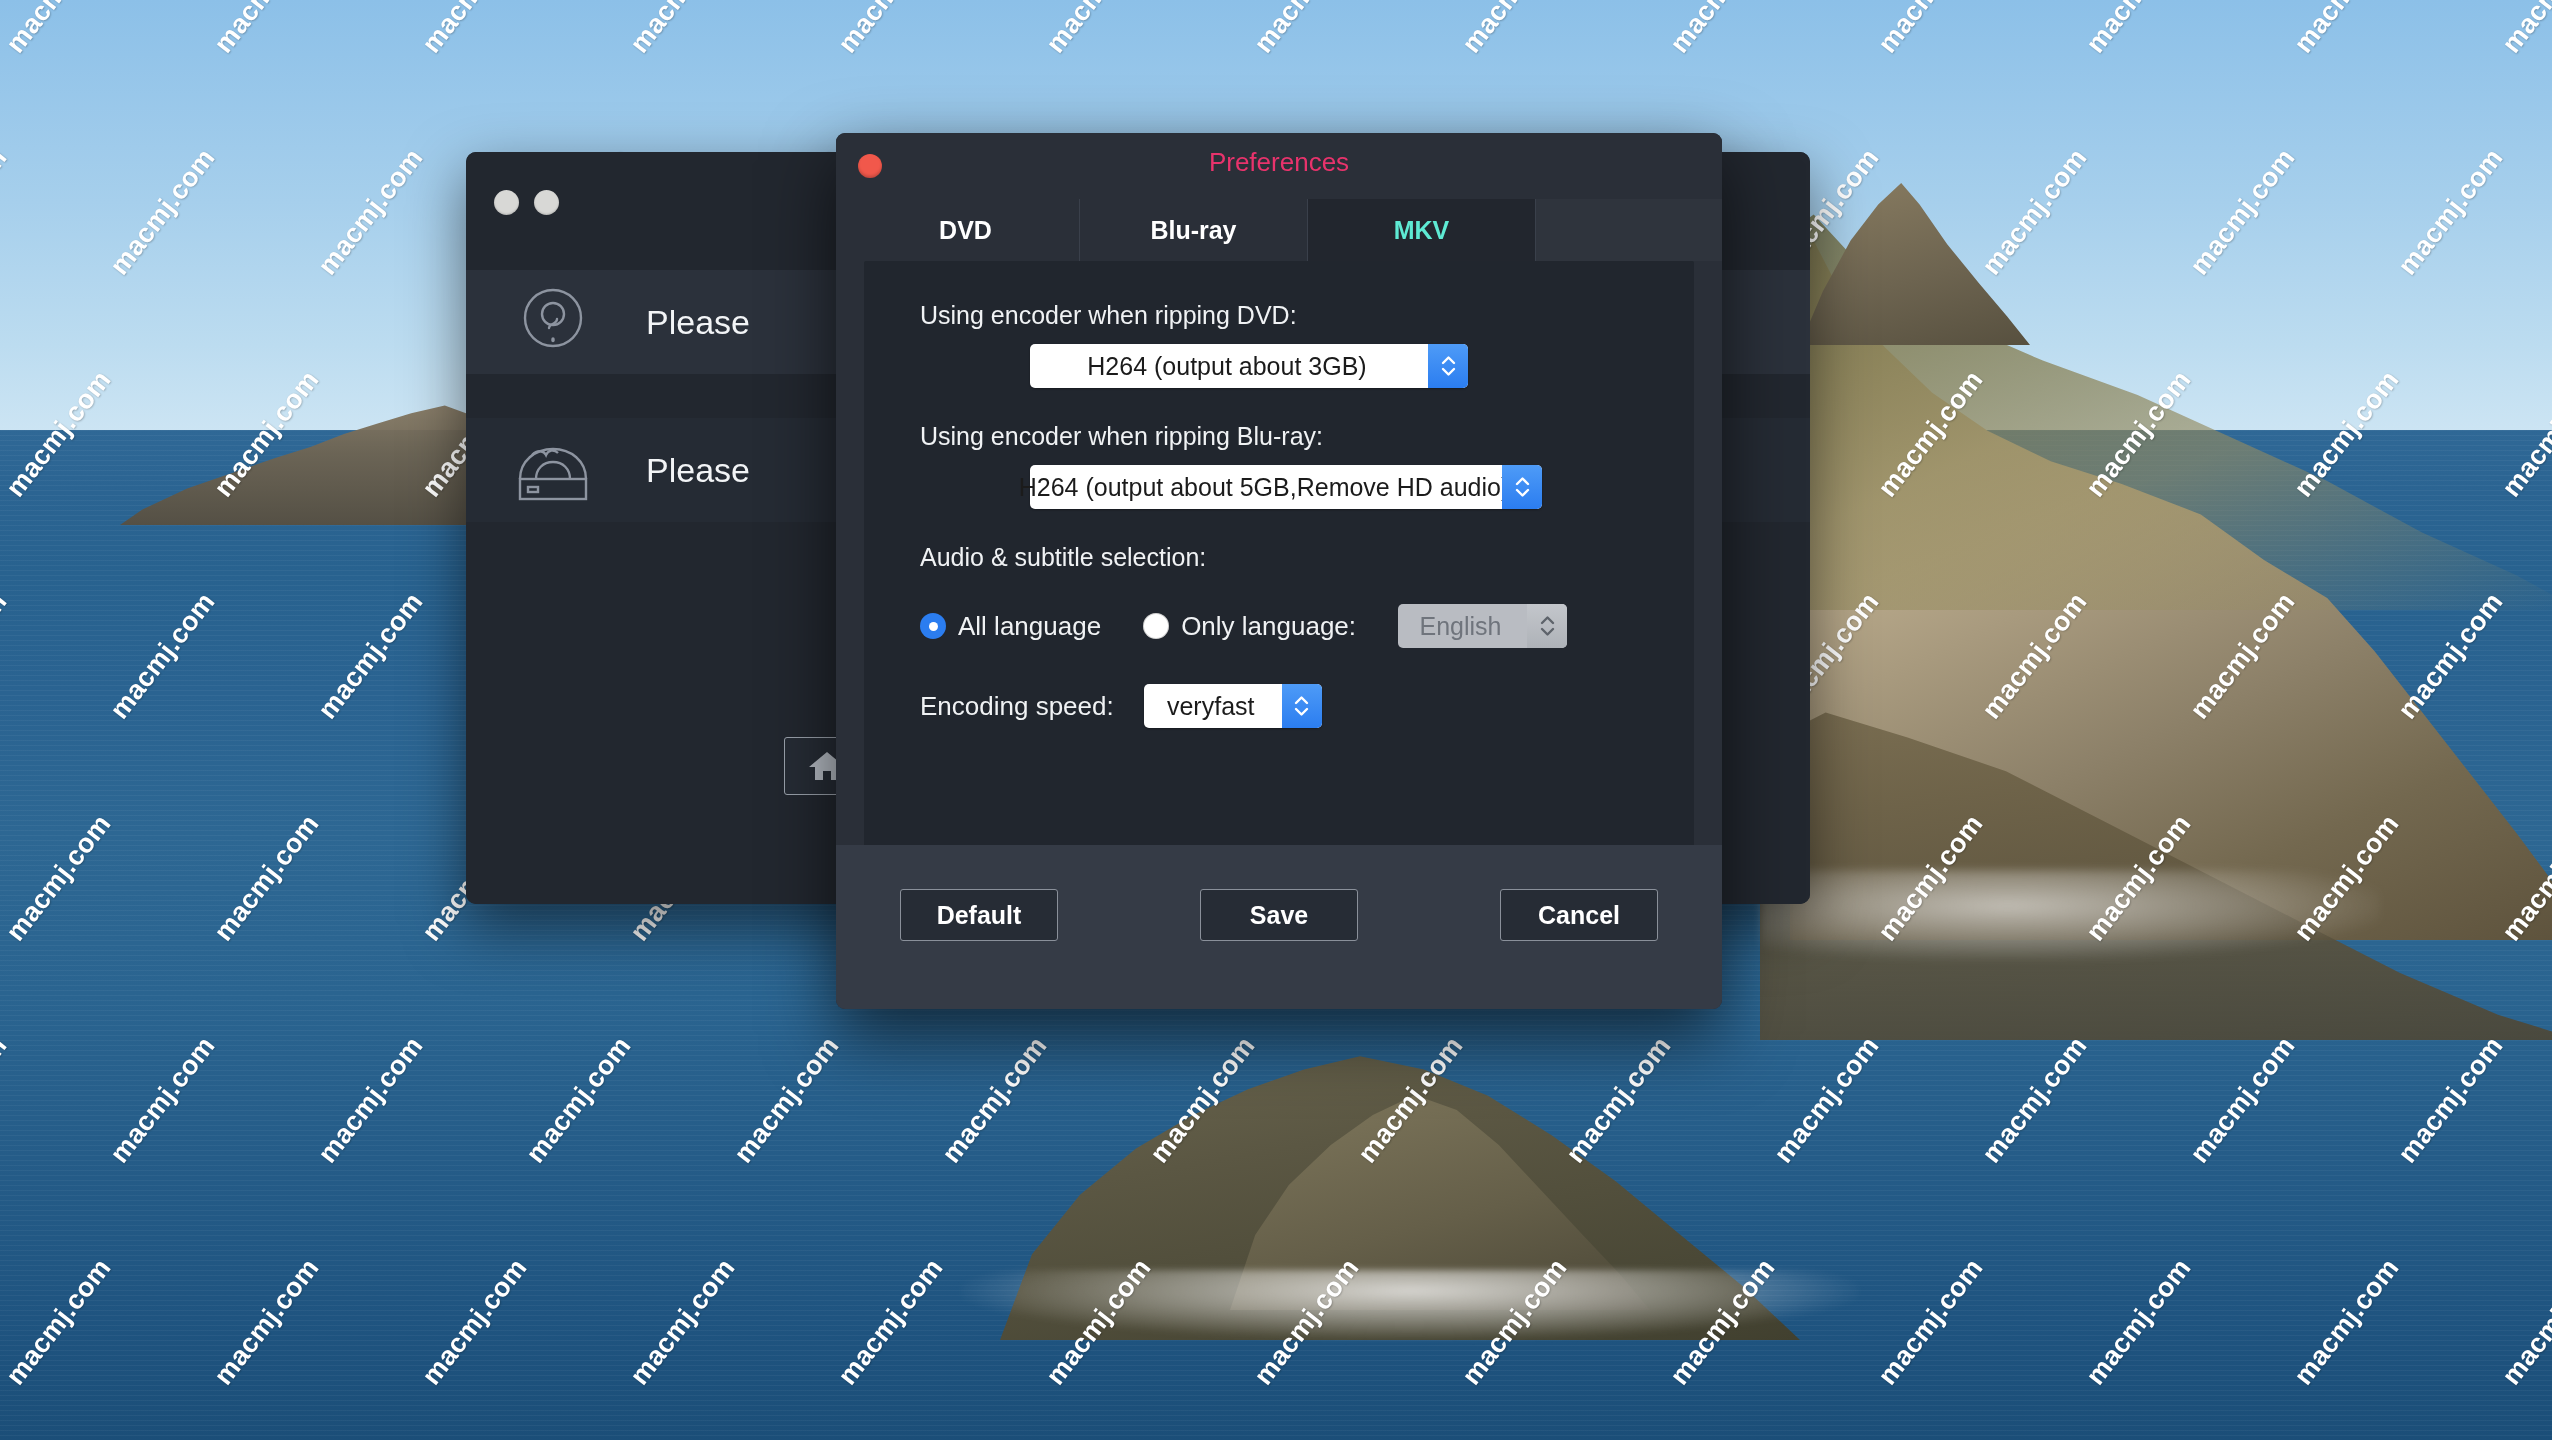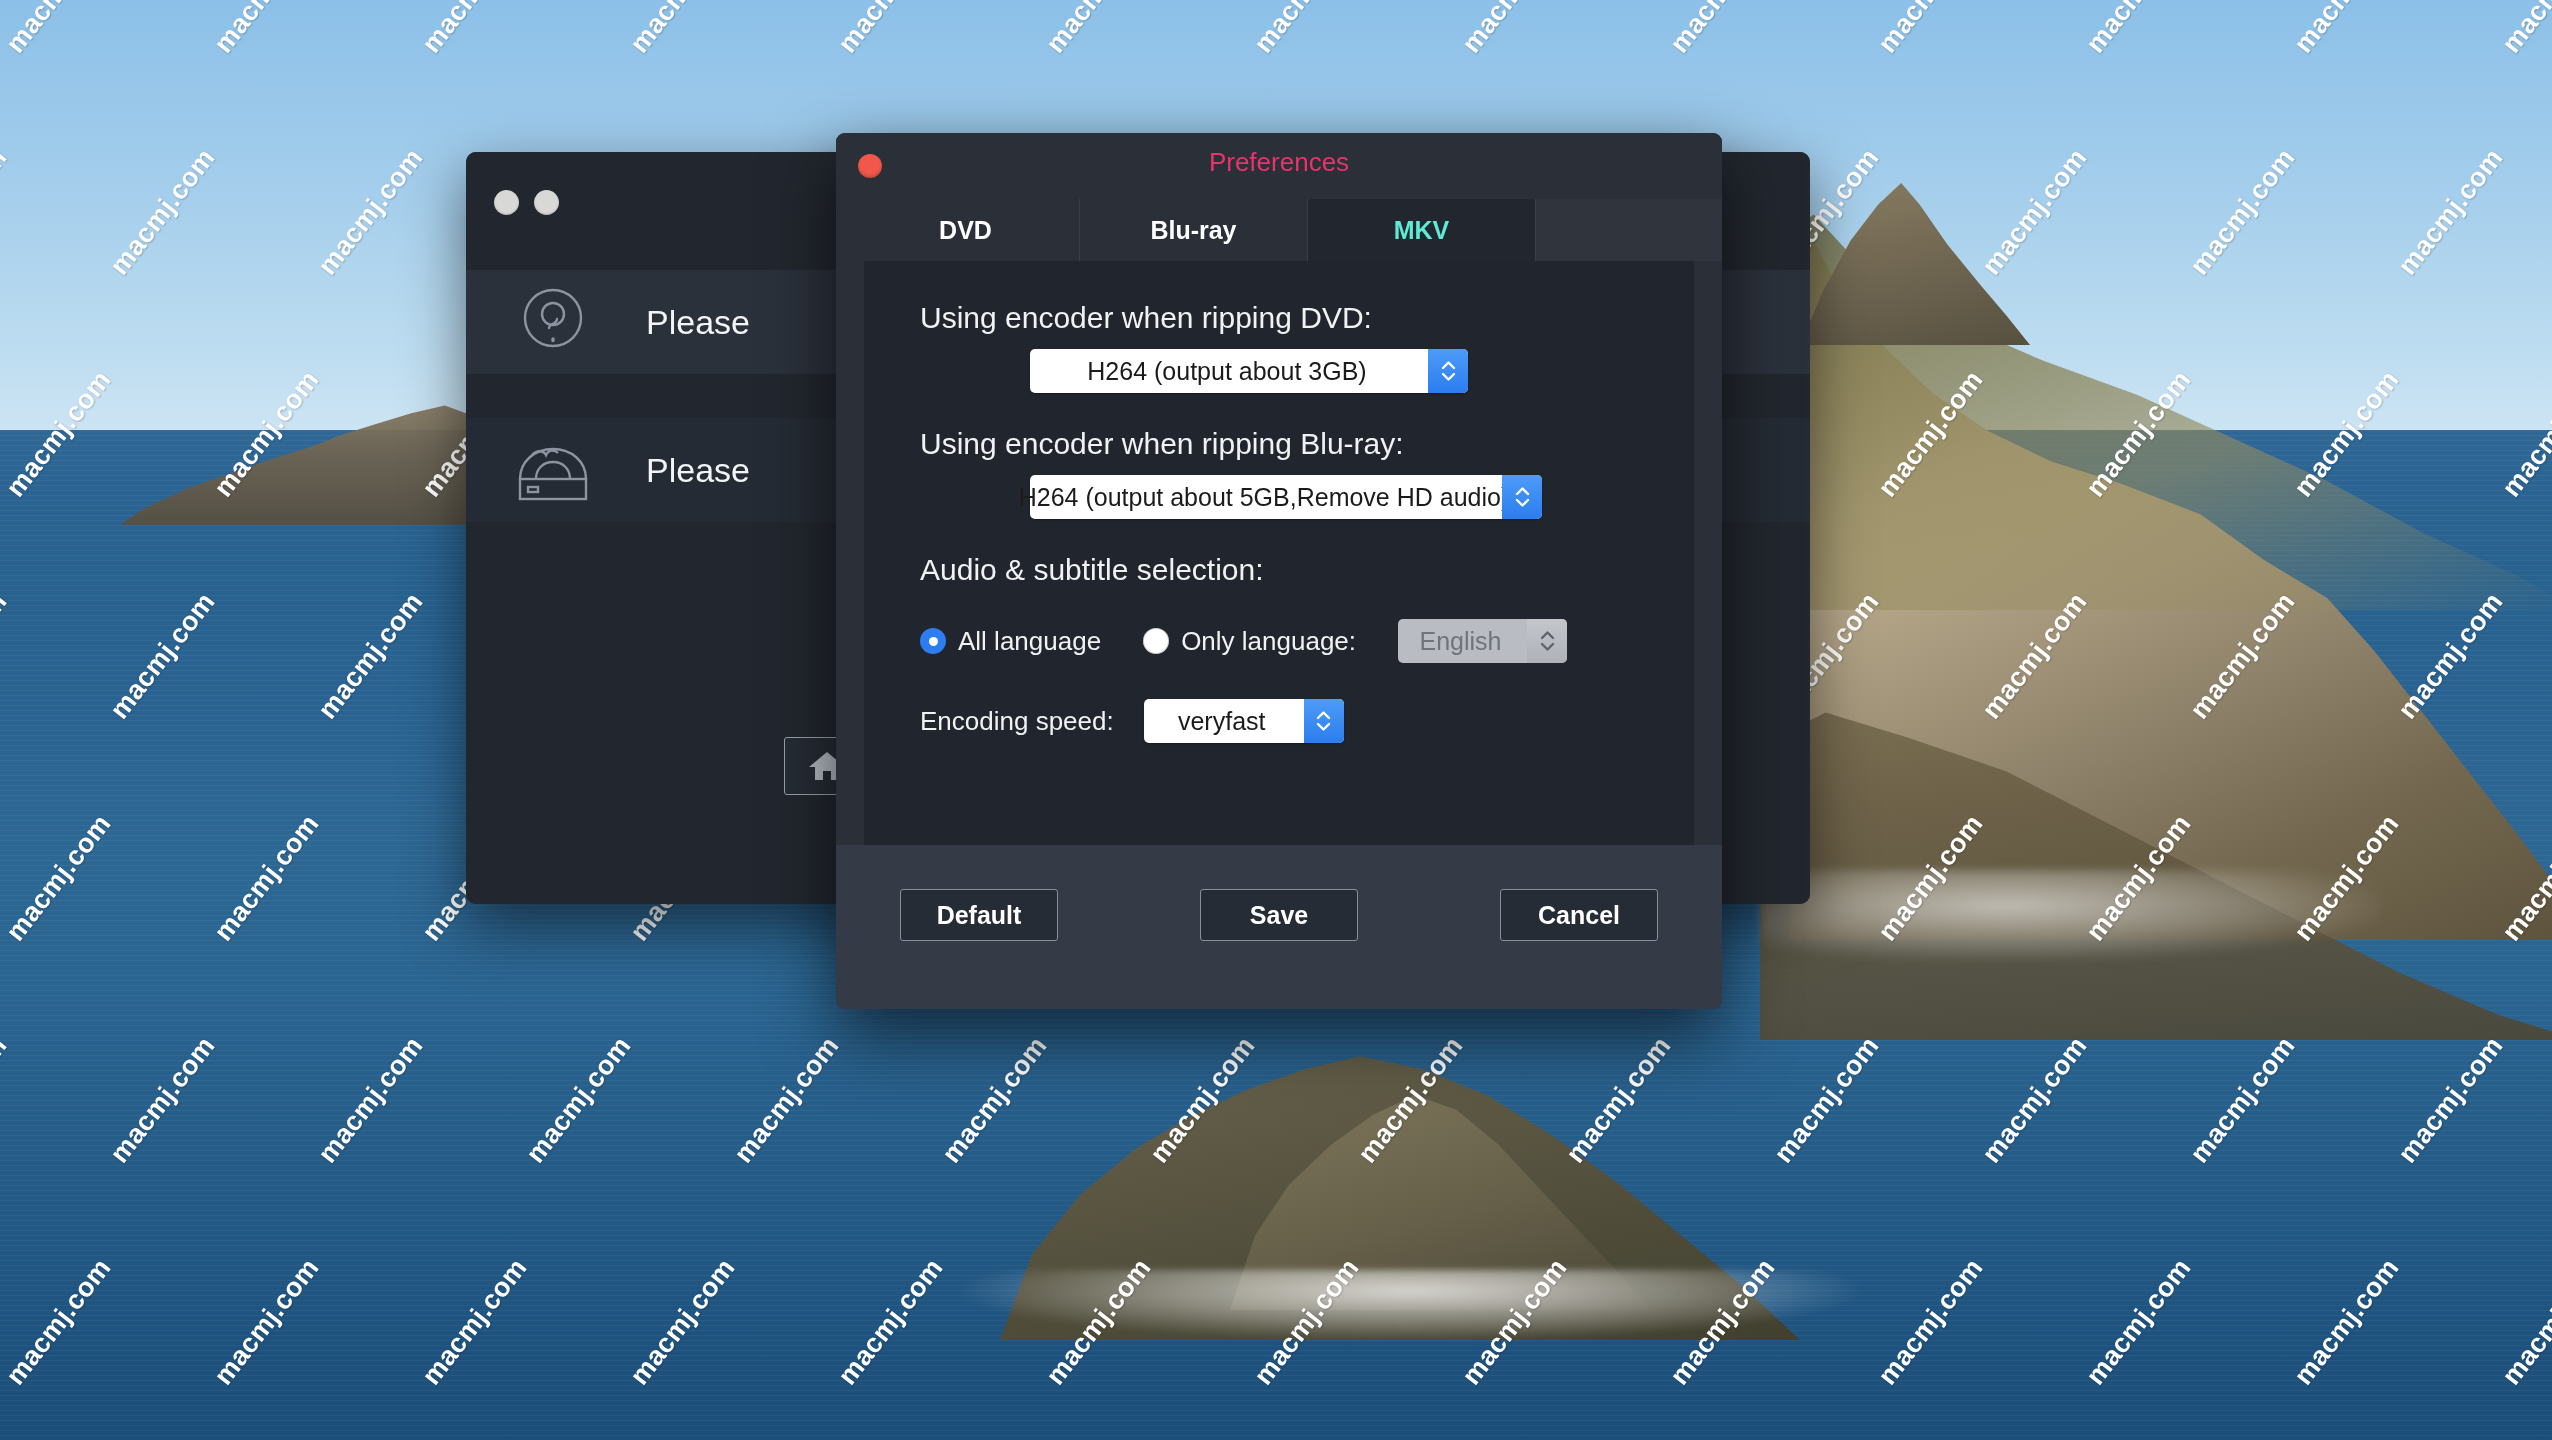--- a/index.html
+++ b/index.html
@@ -185,21 +185,21 @@
   }
   .tab.spacer{ flex:.82; background:#2f343d; border-right:none; }
 
   .prefs-content{
     position:relative; margin:0 28px; height:618px;
     background:#21262e; border-radius:2px;
     padding:40px 0 0 0;
   }
 
   .field-label{
-    font-size:30px; color:#f0f2f4; margin:0 0 14px 56px;
+    font-size:25px; color:#f0f2f4; margin:0 0 14px 56px;
   }
   .row-gap{ height:34px; }
 
   .select{
     position:relative; display:inline-block; height:44px;
     background:#ffffff; border-radius:5px;
     box-shadow:0 1px 2px rgba(0,0,0,.35);
   }
   .select .val{
     display:flex; align-items:center; justify-content:center;
@@ -214,21 +214,21 @@
   }
   .select.disabled{ background:#b9bcc2; box-shadow:none; }
   .select.disabled .val{ color:#6f747c; }
   .select.disabled .stepper{
     background:linear-gradient(180deg,#c3c6cb 0%,#aeb2b8 100%);
   }
 
   .sel-dvd{ margin-left:166px; width:438px; }
   .sel-bd { margin-left:166px; width:512px; }
   .sel-lang{ width:169px; }
-  .sel-speed{ width:200px; }
+  .sel-speed{ width:178px; }
 
   .radio-row{
     display:flex; align-items:center; margin:32px 0 0 56px; gap:0;
   }
   .radio{
     width:26px; height:26px; border-radius:50%; flex:none;
     background:#ffffff; box-shadow:inset 0 0 0 1px rgba(0,0,0,.18);
     display:flex; align-items:center; justify-content:center;
   }
   .radio.on{ background:#2b7df0; box-shadow:none; }

